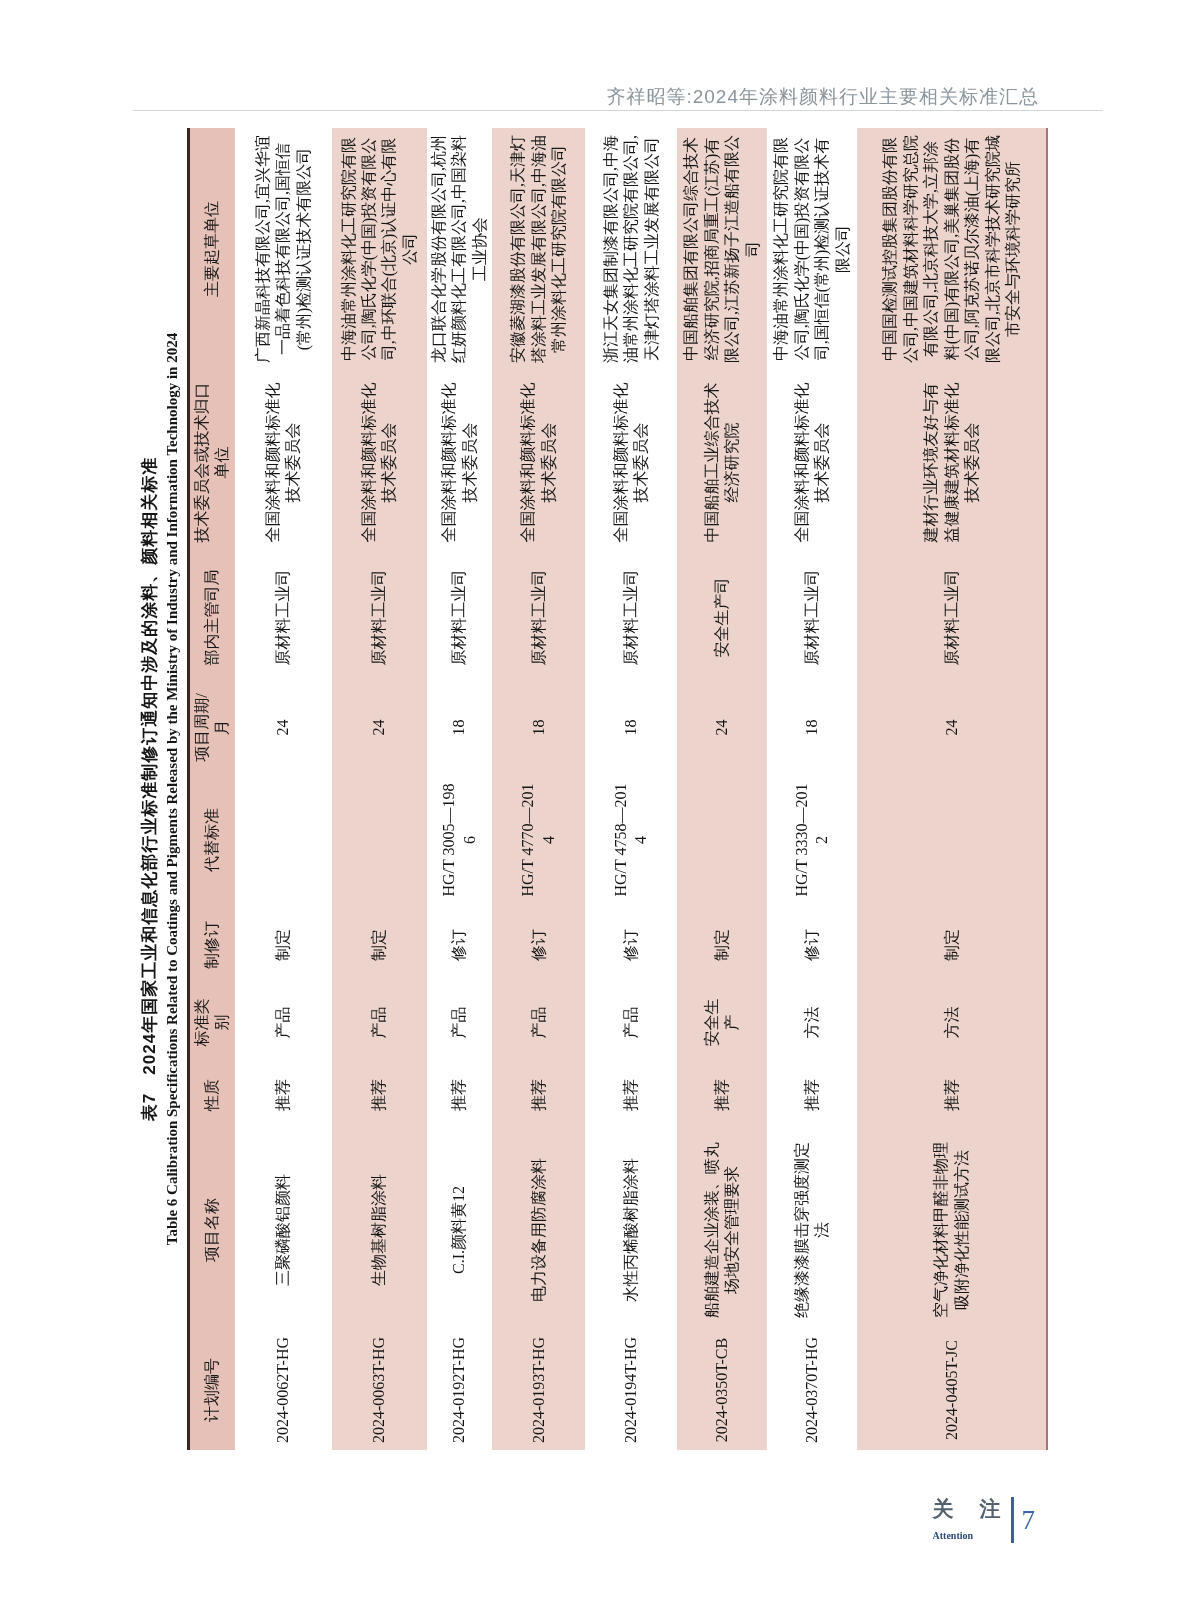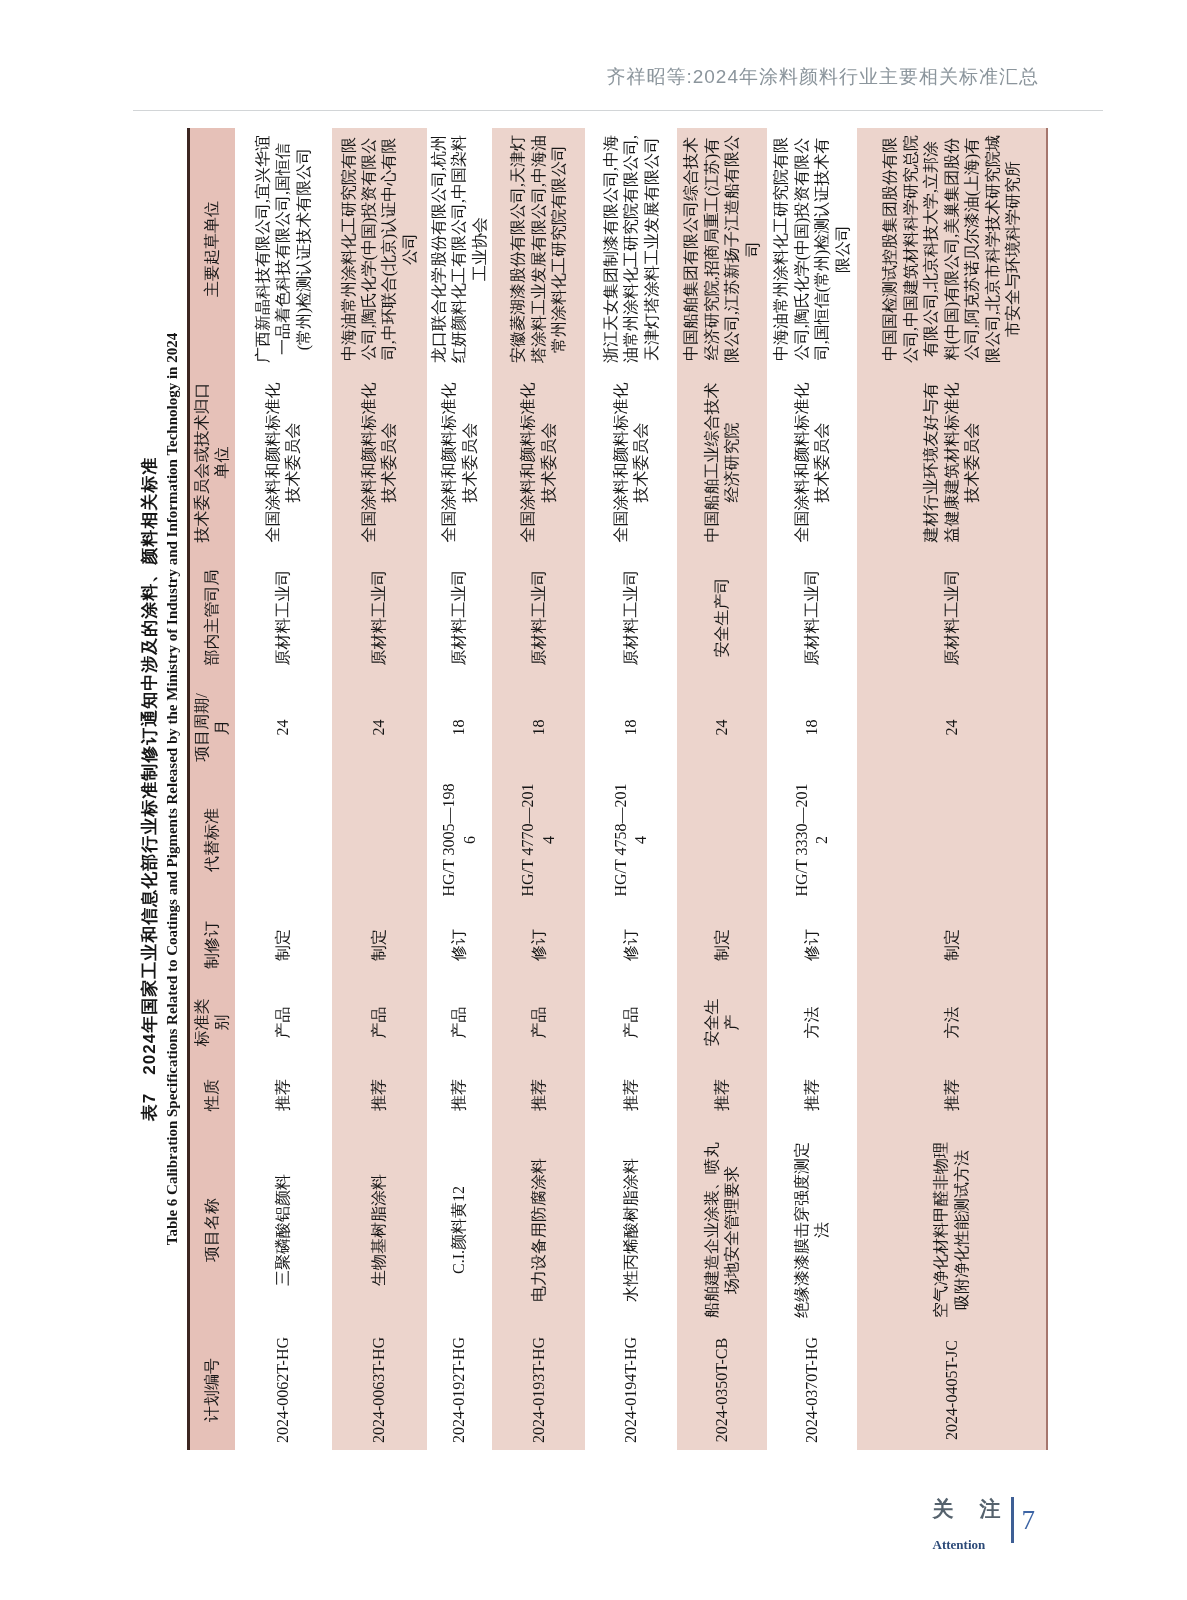--- a/index.html
+++ b/index.html
@@ -1,20 +1,20 @@
 <!DOCTYPE html>
 <html><head>
 <meta charset="utf-8">
 <style>
   html,body{margin:0;padding:0;background:#ffffff;}
   .page{position:relative;width:1187px;height:1600px;background:#ffffff;overflow:hidden;
         font-family:"Liberation Serif","DejaVu Serif",serif;color:#161616;}
 
   
-  .running-head{position:absolute;top:64px;right:148px;font-size:19px;letter-spacing:1px;
+  .running-head{position:absolute;top:84px;right:148px;font-size:19px;letter-spacing:1px;
                 color:#8b959c;font-family:"Liberation Sans","DejaVu Sans",sans-serif;}
   .head-rule{position:absolute;top:110px;left:133px;right:84px;height:1px;background:#d2d5d7;}
 
   
   .rotated-wrap{position:absolute;left:140px;top:128px;width:900px;height:1322px;}
   .rotated-inner{width:1322px;height:900px;transform-origin:top left;
                  transform:rotate(-90deg) translateX(-1322px);}
 
   .tbl-title-cn{font-family:"Liberation Sans","DejaVu Sans",sans-serif;font-weight:bold;
                 font-size:17px;text-align:center;letter-spacing:1px;line-height:20px;}
@@ -29,21 +29,21 @@
   tr.r1{height:97px;} tr.r2{height:95px;} tr.r3{height:65px;} tr.r4{height:93px;}
   tr.r5{height:92px;} tr.r6{height:90px;} tr.r7{height:90px;} tr.r8{height:190px;}
   td.name{text-align:left;padding-left:8px;}
   td.drafters{text-align:justify;padding:4px 12px;}
 
   
   .footer{position:absolute;top:1497px;right:152px;display:flex;align-items:flex-start;}
   .footer-labels{display:flex;flex-direction:column;align-items:flex-start;}
   .guanzhu{font-family:"Liberation Sans","DejaVu Sans",sans-serif;font-weight:bold;font-size:21px;
            color:#55626d;letter-spacing:26px;margin-right:-26px;line-height:24px;}
-  .attention{font-weight:bold;font-size:13px;color:#2c4a78;margin-top:16px;}
+  .attention{font-weight:bold;font-size:10px;color:#2c4a78;margin-top:9px;}
   .footer-bar{width:3px;height:46px;background:#3e5f95;margin:0 8px 0 10px;}
   .footer-page{font-size:27px;color:#3c64a5;margin-top:8px;}
 </style>
 </head>
 <body>
 
 <div class="page">
 
   <div class="running-head">齐祥昭等:2024年涂料颜料行业主要相关标准汇总</div>
   <div class="head-rule"></div>

